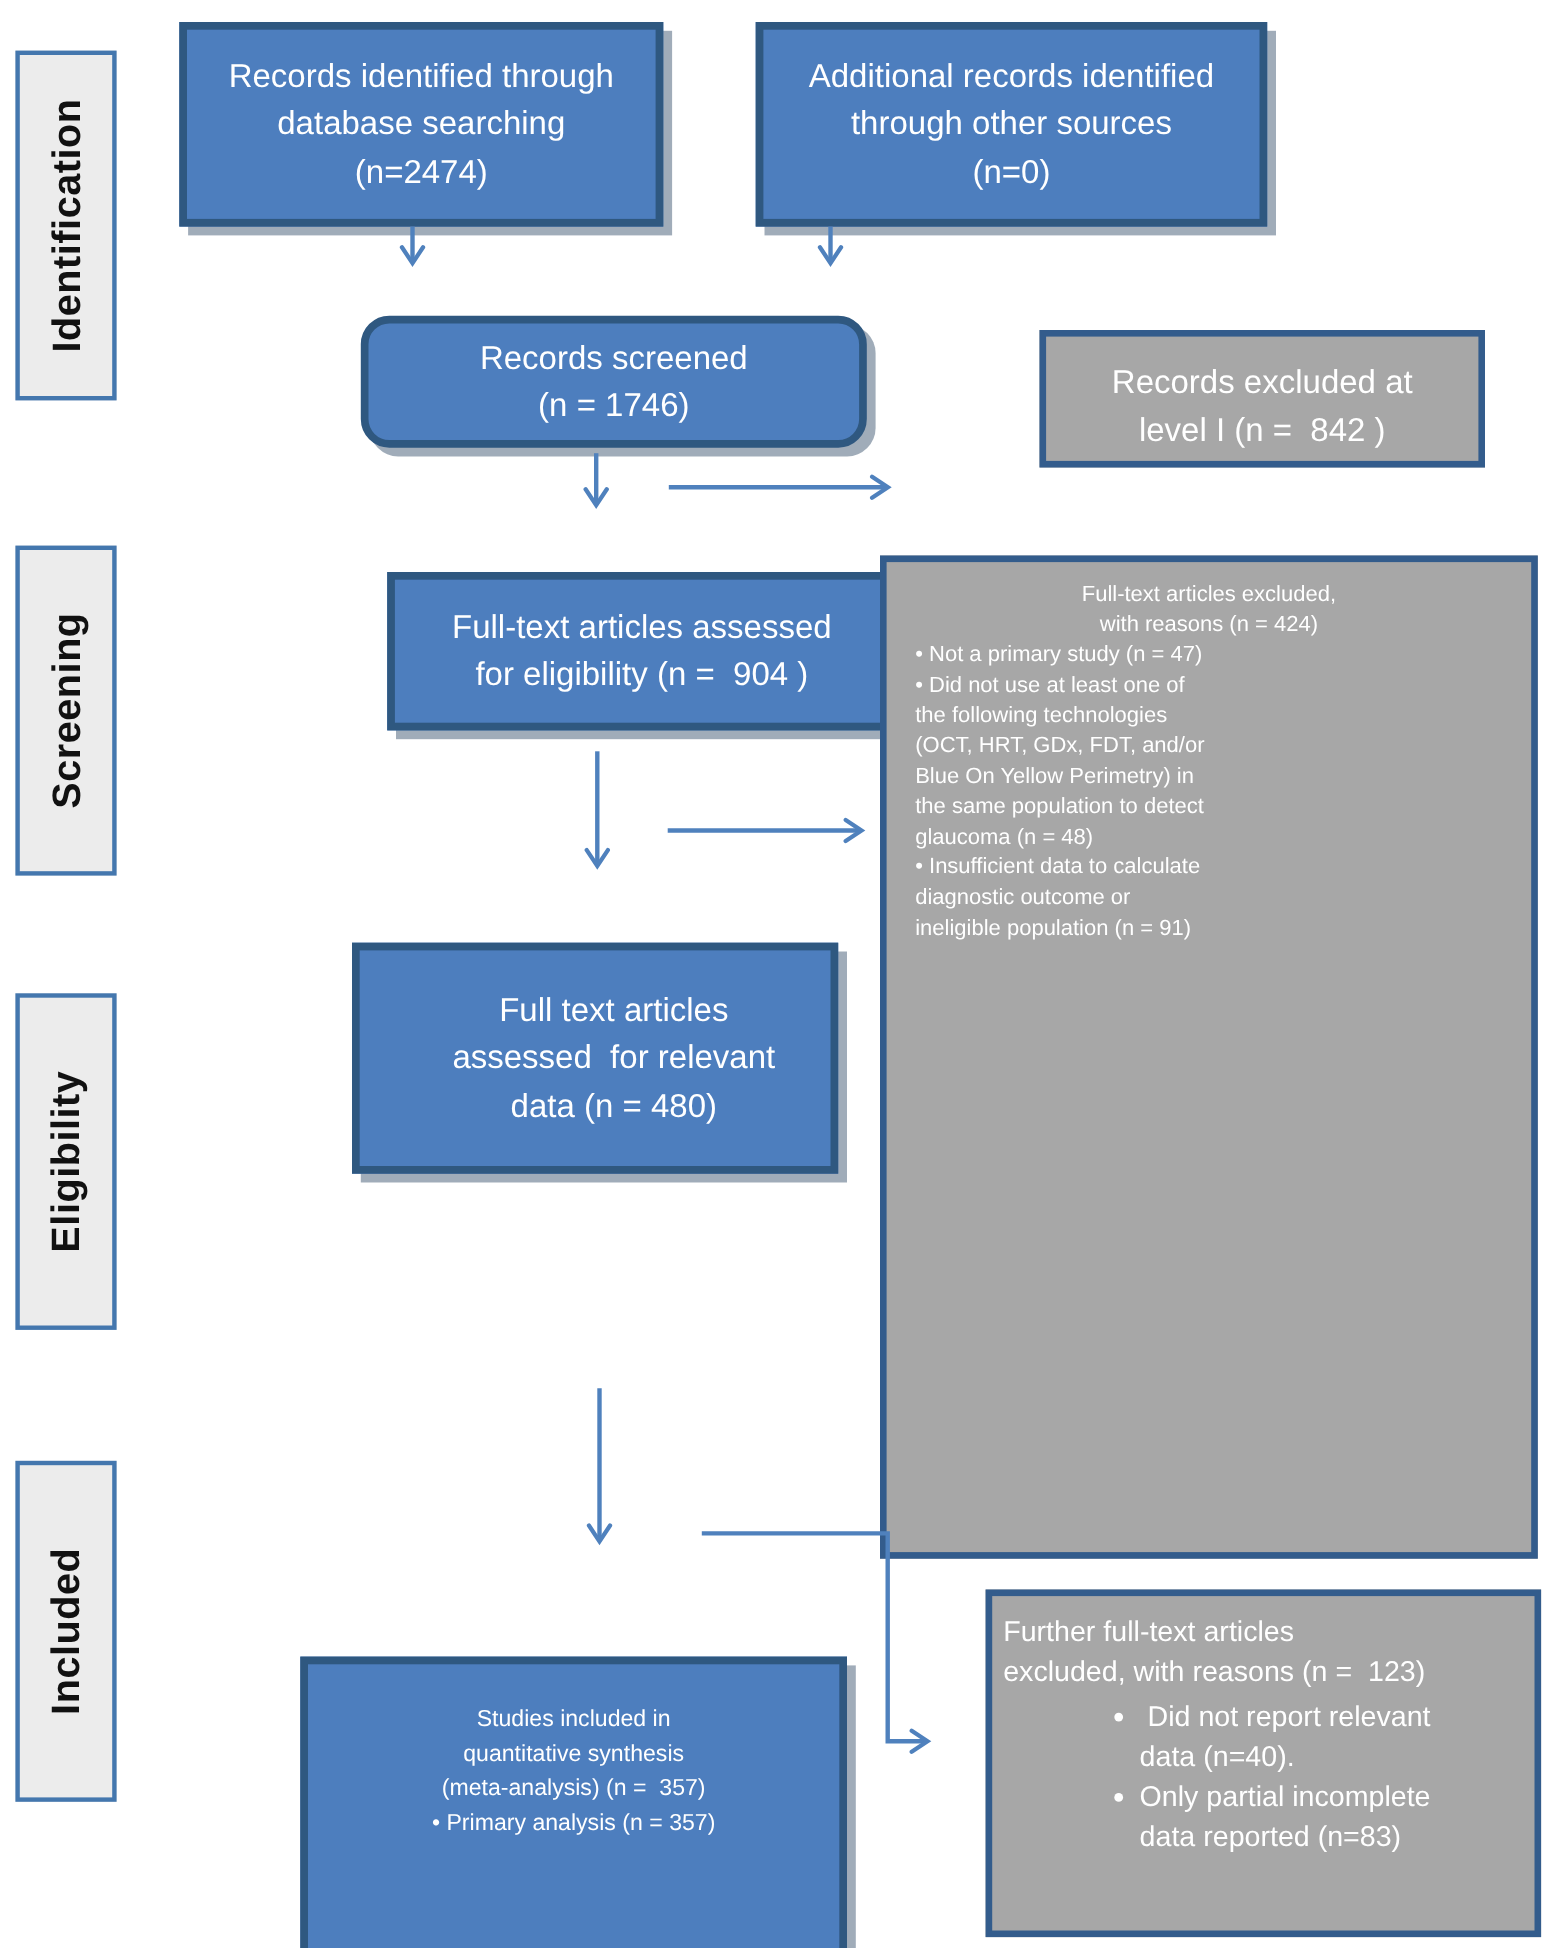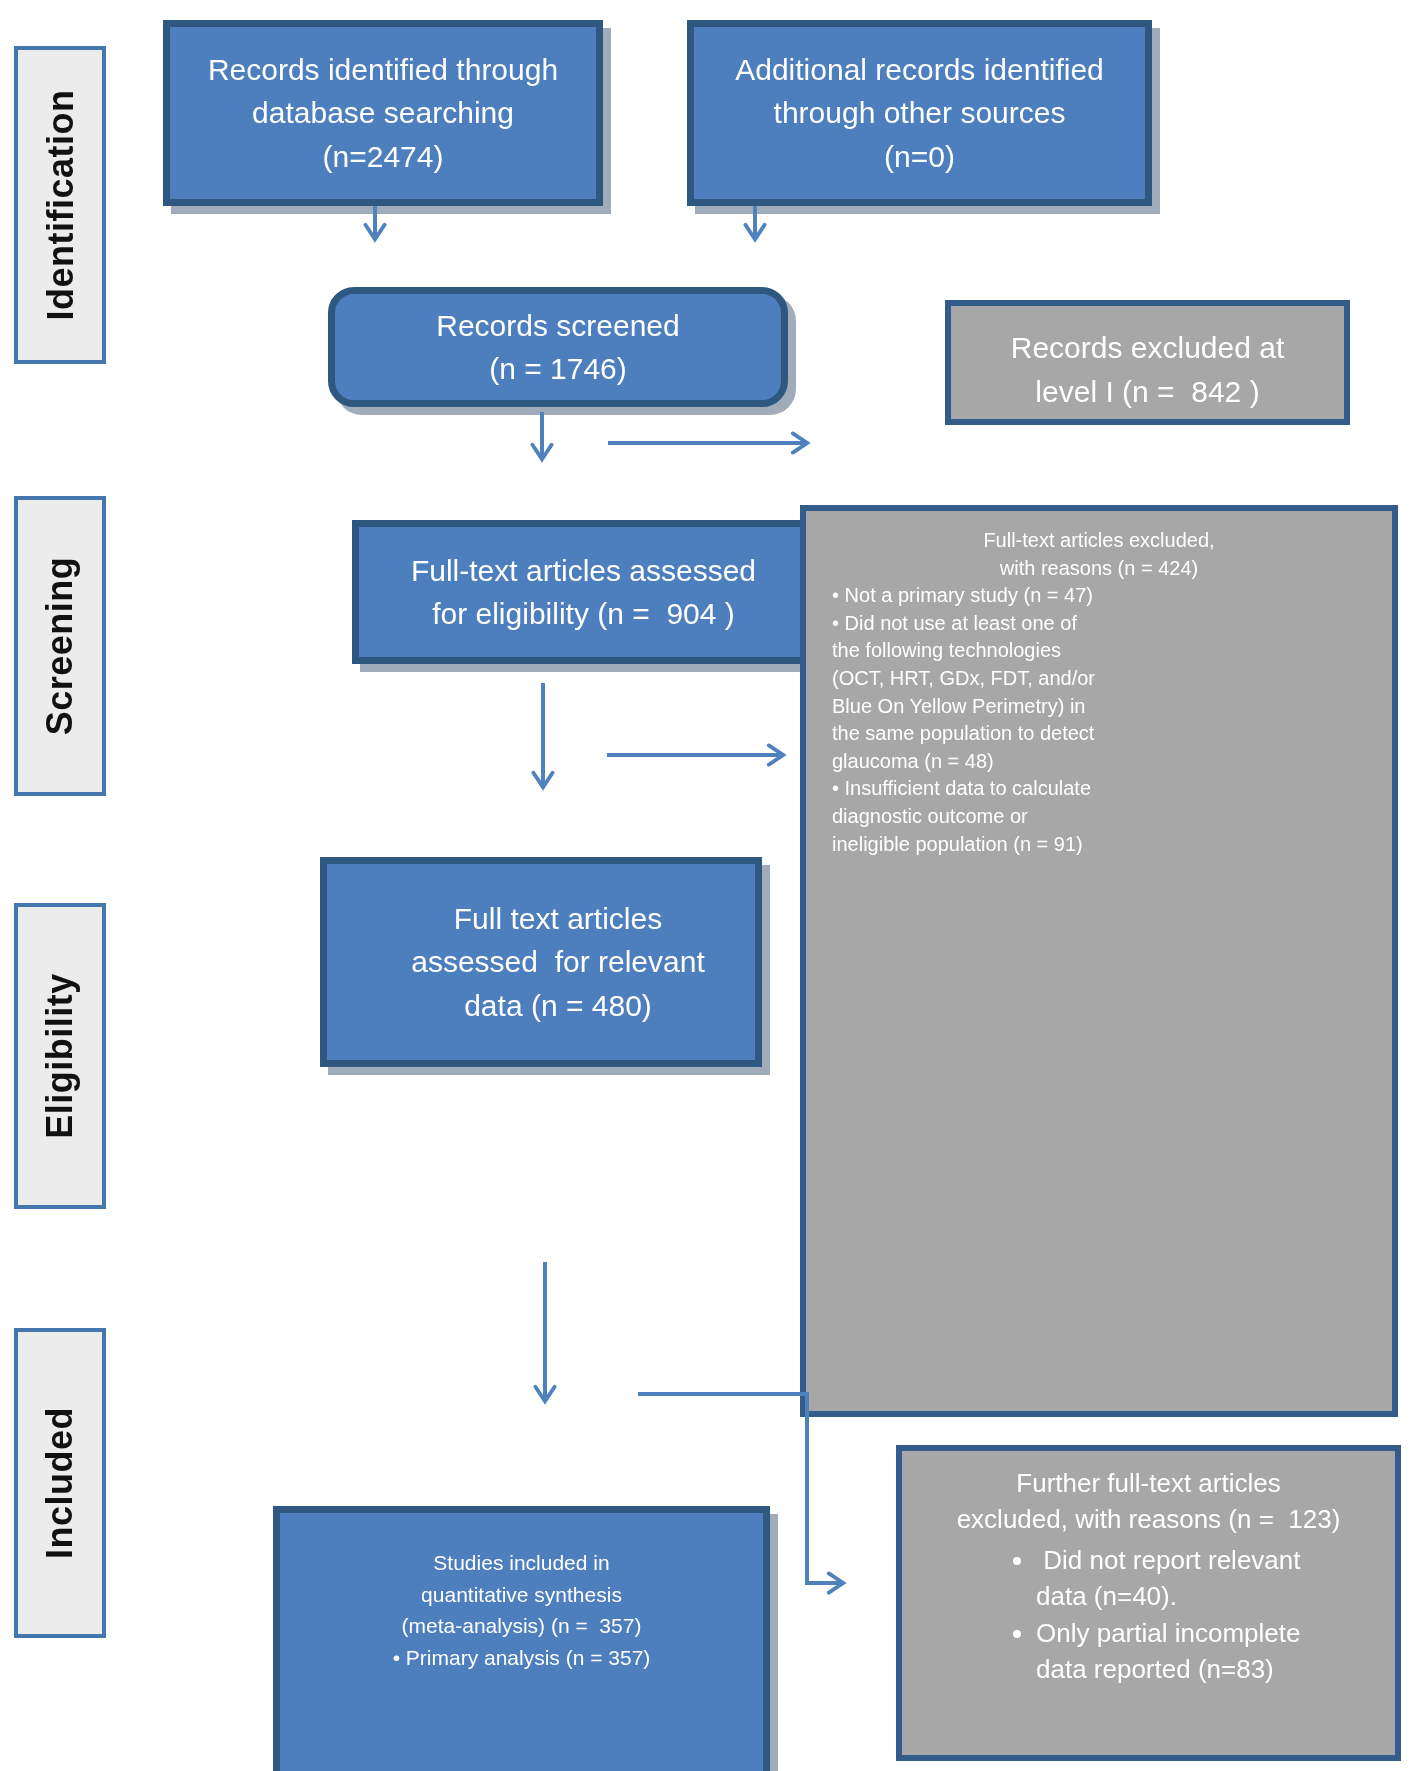--- a/index.html
+++ b/index.html
@@ -51,21 +51,21 @@
     color:var(--sidebar-text);
     letter-spacing:0.5px;
   }
   .reasons{
     flex-direction:column;align-items:stretch;justify-content:flex-start;
     padding:16px 26px;
   }
   .reasons .title{text-align:center;}
   .reasons .bullet{text-align:left;}
   .toplist{flex-direction:column;align-items:stretch;justify-content:flex-start;padding:14px 10px;}
-  .toplist .title{text-align:center;}
+  .toplist .title{}
   .toplist ul{margin:4px 0 0 96px;padding:0 20px 0 28px;}
   .toplist li{white-space:pre-wrap;}
   svg.arrows{position:absolute;left:0;top:0;pointer-events:none;}
 </style>
 </head>
 <body>
 
 <div class="sidebar" style="top:46px;height:318px;">
   <span class="rot">Identification</span>
 </div>

